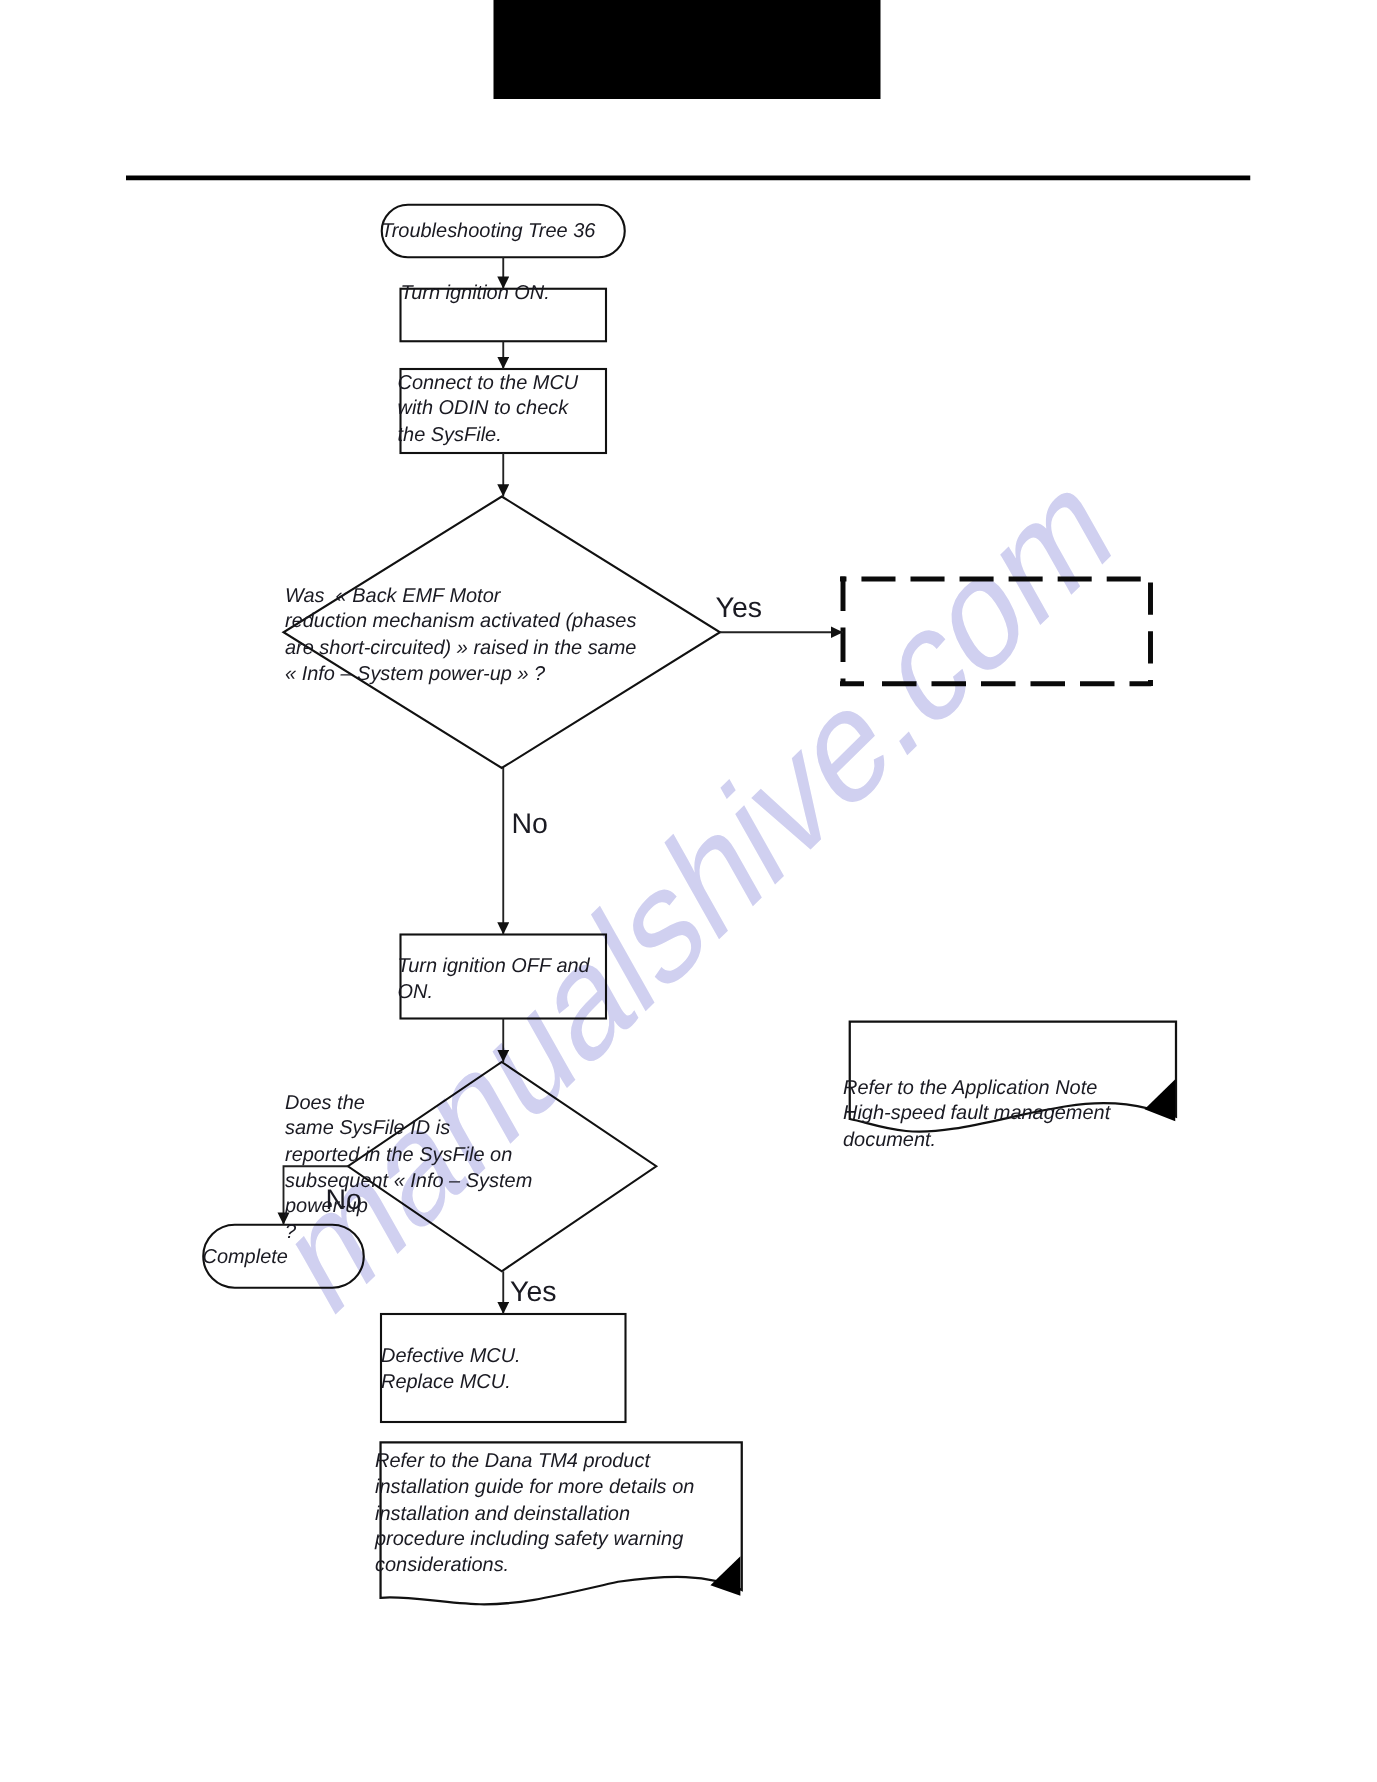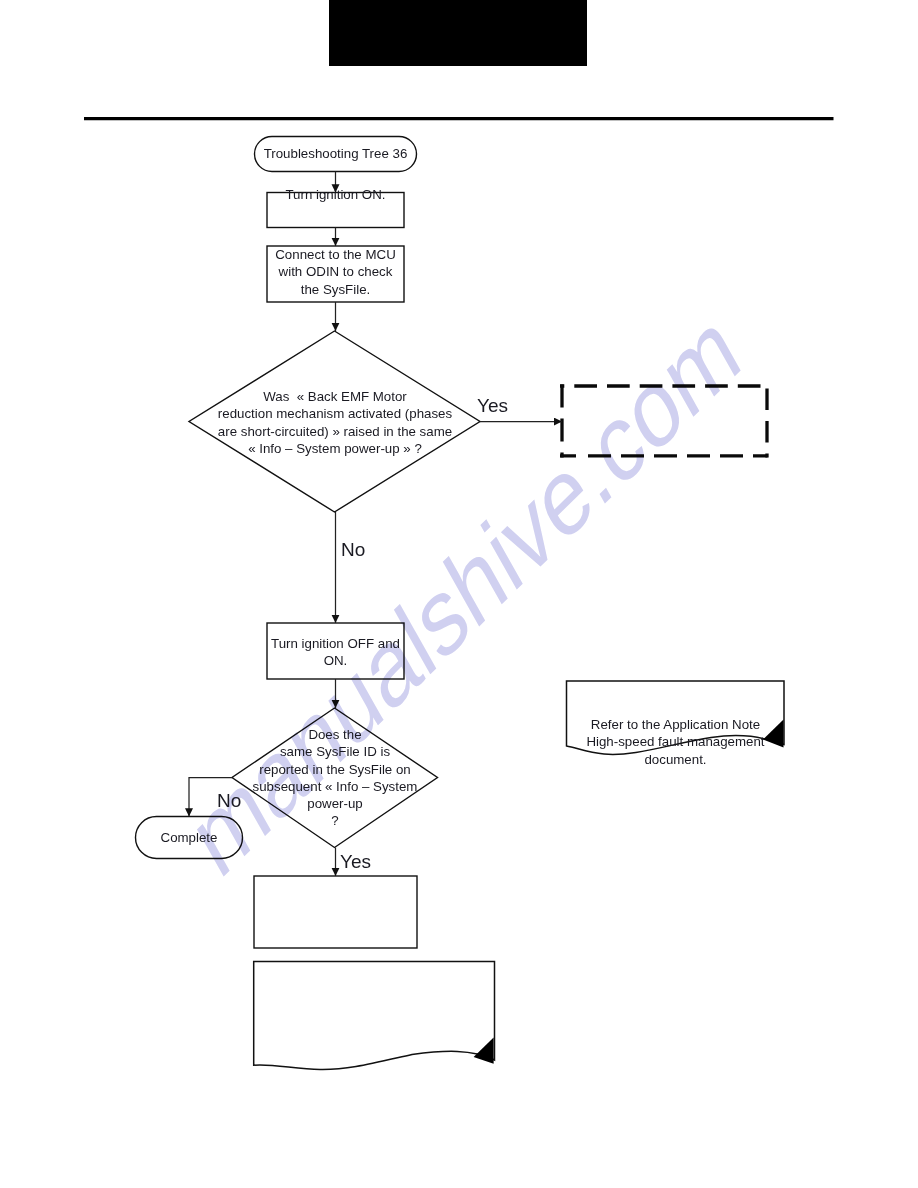--- a/index.html
+++ b/index.html
@@ -2,23 +2,23 @@
 <html><head>
 <meta charset="utf-8">
 <title>Troubleshooting Tree 36</title>
 <style>
   html,body{margin:0;padding:0;background:#fff;}
   body{width:918px;height:1188px;font-family:"Liberation Sans",sans-serif;overflow:hidden;position:relative;}
   #page{position:absolute;left:0;top:0;width:918px;height:1188px;background:#fff;}
   .layer{position:absolute;left:0;top:0;width:918px;height:1188px;}
   #wm{z-index:4;mix-blend-mode:multiply;}
   #flow{z-index:3;}
-  .nodetext{position:absolute;text-align:center;color:#1a1a22;
+  .nodetext{position:absolute;text-align:left;color:#1a1a22;
     font-family:"Liberation Sans",sans-serif;font-size:13.3px;line-height:17.3px;
-    z-index:4;white-space:pre;}
+    z-index:4;white-space:pre;font-style:italic;}
   .edgelabel{position:absolute;color:#1a1a22;font-size:19px;z-index:4;
     font-family:"Liberation Sans",sans-serif;}
   #redaction{position:absolute;z-index:5;background:#000;}
 </style>
 </head>
 <body>
 
 <div id="page">
   <svg class="layer" id="wm" viewBox="0 0 918 1188">
     <text id="wmtext" x="0" y="0" fill="#d0d0f0" font-size="111" font-family="&quot;Liberation Sans&quot;, sans-serif" transform="translate(219,881) scale(0.759,1) rotate(-36.6)">manualshive.com</text>
@@ -84,23 +84,30 @@
 the SysFile.</div>
   <div class="nodetext" style="left:190px;top:726px;width:290px;">Does the
 same SysFile ID is
 reported in the SysFile on
 subsequent « Info – System
 power-up
 ?</div>
   <div class="nodetext" style="left:265px;top:635px;width:141px;">Turn ignition OFF and
 ON.</div>
   <div class="nodetext" style="left:135px;top:829px;width:108px;">Complete</div>
+  <div class="nodetext" style="left:254px;top:895px;width:163px;">Defective MCU.
+Replace MCU.</div>
   <div class="nodetext" style="left:562px;top:684px;width:227px;margin-top:32px;">Refer to the Application Note
 High-speed fault management
 document.</div>
+  <div class="nodetext" style="left:250px;top:965px;width:248px;">Refer to the Dana TM4 product
+installation guide for more details on
+installation and deinstallation
+procedure including safety warning
+considerations.</div>
 
   <div class="edgelabel" style="left:477px;top:395px;">Yes</div>
   <div class="edgelabel" style="left:341px;top:539px;">No</div>
   <div class="edgelabel" style="left:217px;top:790px;">No</div>
   <div class="edgelabel" style="left:340px;top:851px;">Yes</div>
 
   <div id="redaction" style="left:329px;top:0px;width:258px;height:66px;"></div>
 </div>
 
 </body></html>

